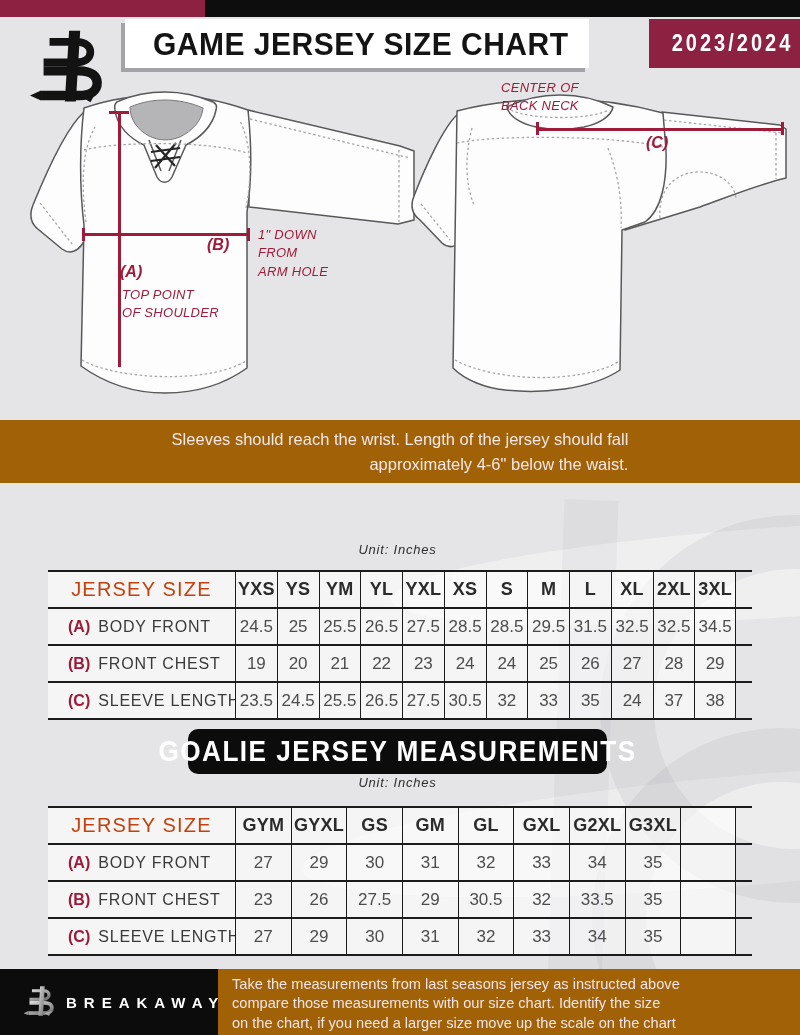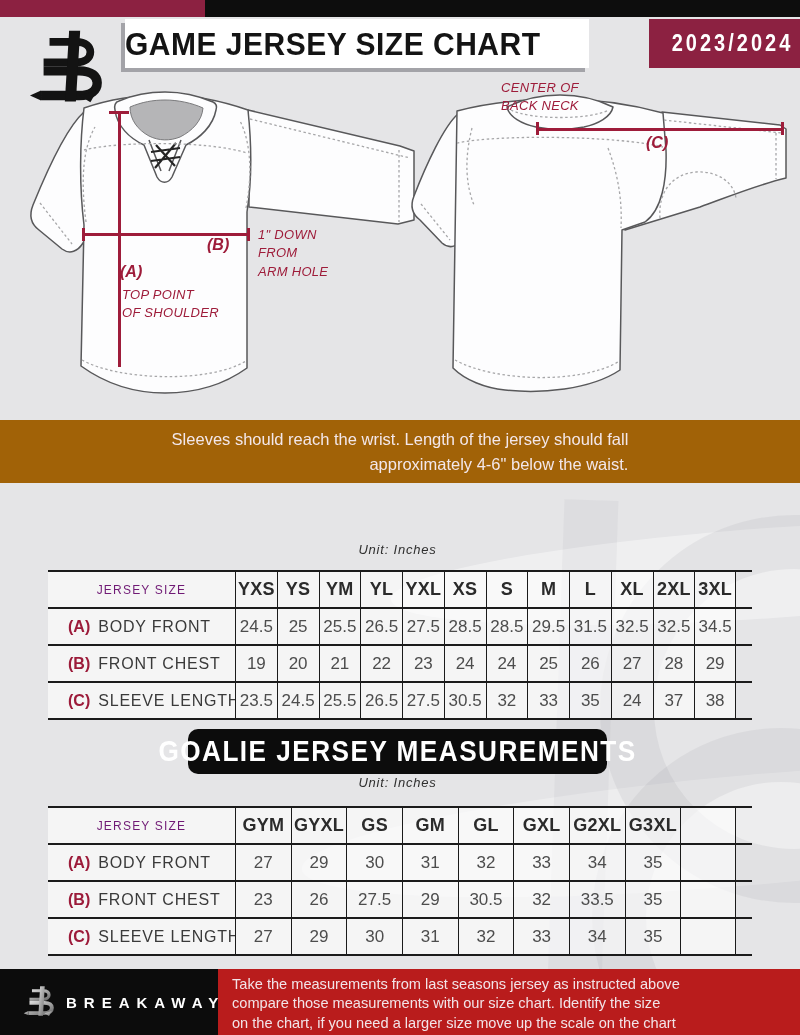--- a/index.html
+++ b/index.html
@@ -9,21 +9,21 @@
   
   .sheen{position:absolute;background:rgba(255,255,255,0.40);border-radius:50%}
   .wm-ring{position:absolute;border-radius:50%;border:54px solid rgba(125,125,135,0.10)}
   .wm-bar{position:absolute;background:rgba(125,125,135,0.07);transform:rotate(2deg)}
 
   
   .strip-maroon{position:absolute;left:0;top:0;width:205px;height:17px;background:#8c2141}
   .strip-black{position:absolute;left:205px;top:0;width:595px;height:17px;background:#0d0d0d}
   .titlebox{position:absolute;left:125px;top:19px;width:464px;height:49px;background:#ffffff;
             box-shadow:-4px 4px 0 rgba(110,110,116,0.55);display:flex;align-items:center;
-            box-sizing:border-box}
+            padding-left:28px;box-sizing:border-box}
   .title{font-size:30px;font-weight:800;color:#141414;letter-spacing:.5px;transform:scaleY(1.05);white-space:nowrap}
   .yearbox{position:absolute;left:649px;top:19px;width:167px;height:49px;background:#8c2141;
            display:flex;align-items:center;justify-content:center}
   .year{font-size:20px;font-weight:700;color:#ffffff;letter-spacing:3px;transform:scaleY(1.15);white-space:nowrap}
   .logo-top{position:absolute;left:24px;top:24px}
 
   
   .jsvg{position:absolute}
   .mline{position:absolute;background:#9e1c3a}
   .mlabel{position:absolute;color:#9e1c3a;font-weight:800;font-size:16px;font-style:italic}
@@ -46,30 +46,30 @@
   
   .table{position:absolute;left:48px;width:704px;border-top:2.5px solid #1b1b1b}
   .trow{display:grid;height:35px;border-bottom:2.5px solid #1b1b1b;box-sizing:content-box}
   .player-grid .trow{grid-template-columns:187px repeat(12,41.75px)}
   .goalie-grid .trow{grid-template-columns:187px repeat(9,55.66px)}
   .cell{display:flex;align-items:center;justify-content:center;background:rgba(255,255,255,0.6);
         overflow:hidden;box-sizing:border-box}
   .cell.size{font-weight:700;font-size:18px;color:#2b2b2b;border-left:1.5px solid #1b1b1b;letter-spacing:.3px}
   .cell.val{font-size:17px;color:#4d4d4d;border-left:1.5px solid #1b1b1b}
   .cell.size:last-child,.cell.val:last-child{border-right:1.5px solid #1b1b1b}
-  .cell.corner{font-size:12px;color:#701a75;letter-spacing:1.2px}
+  .cell.corner{font-size:20px;color:#c2410c;letter-spacing:1.2px}
   .cell.rowlabel{justify-content:flex-start;padding-left:20px;gap:8px}
   .key{color:#9c1b3a;font-weight:800;font-size:16px}
   .lbl{font-size:16px;color:#3a3a3a;letter-spacing:.8px;white-space:nowrap}
 
   
   .footer-black{position:absolute;left:0;top:969px;width:218px;height:66px;background:#0c0c0c;
                 display:flex;align-items:center;gap:12px;padding-left:22px;box-sizing:border-box}
   .brand{color:#fff;font-size:15px;font-weight:700;letter-spacing:7px;white-space:nowrap}
-  .footer-maroon{position:absolute;left:218px;top:969px;width:582px;height:66px;background:#b91c1c;
+  .footer-maroon{position:absolute;left:218px;top:969px;width:582px;height:66px;background:#a16207;
                  box-sizing:border-box;padding:6px 20px 0 14px}
   .footer-note{color:#f2e4e8;font-size:14.6px;line-height:1.33;white-space:pre-line}
 </style>
 </head>
 <body>
 
 <div class="page">
 
   <div class="sheen" style="left:390px;top:528px;width:760px;height:90px;transform:rotate(-4deg)"></div>
   <div class="sheen" style="left:300px;top:775px;width:900px;height:110px;transform:rotate(-5deg);background:rgba(255,255,255,0.3)"></div>

